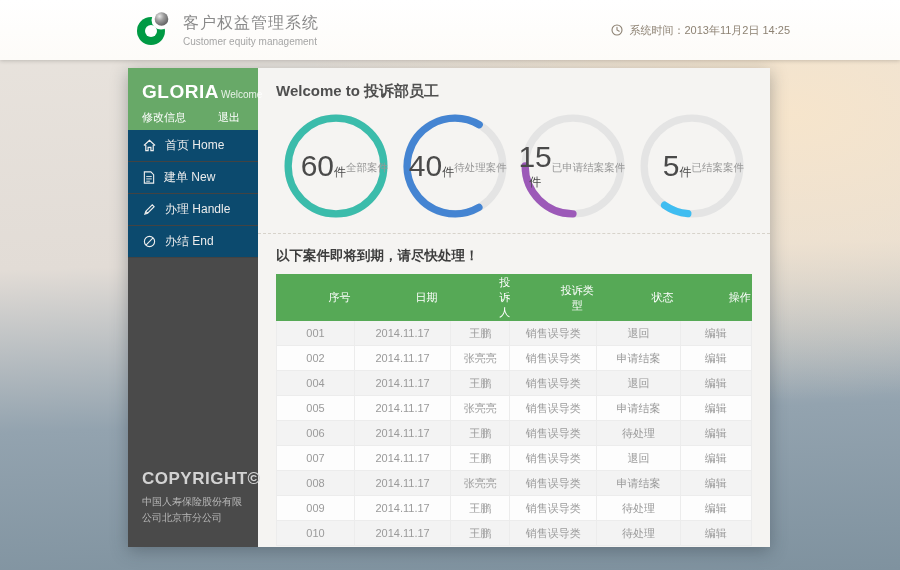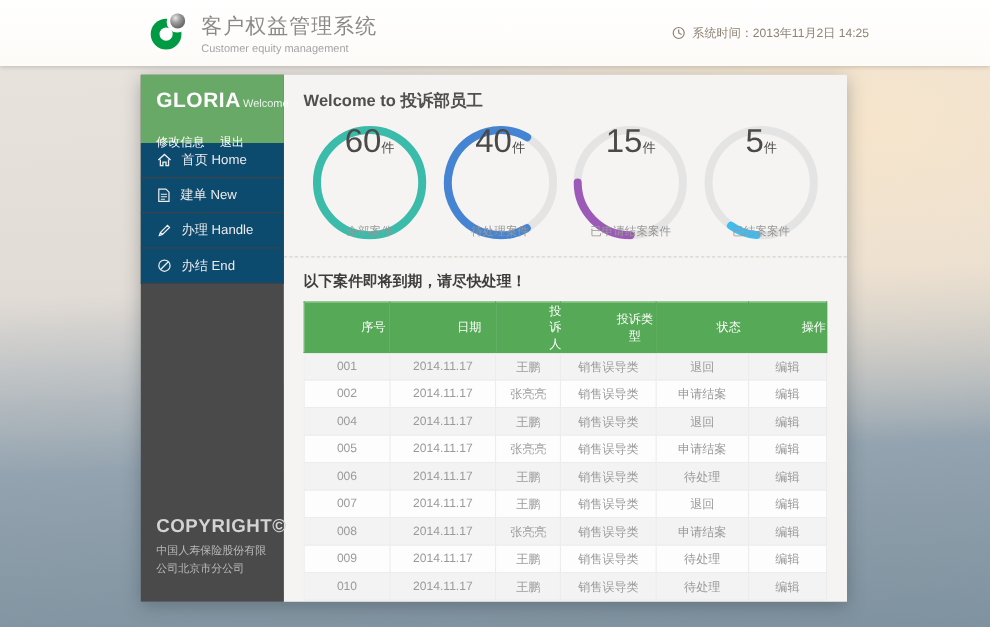--- a/index.html
+++ b/index.html
@@ -13,55 +13,55 @@
   }
   
   .app-header {
     position:absolute; top:0; left:0; width:900px; height:60px;
     background:linear-gradient(#ffffff, #fdfbf8);
     box-shadow:0 1px 4px rgba(0,0,0,.18);
     display:flex; align-items:center; justify-content:space-between;
     padding:0 110px 0 135px; z-index:5;
   }
   .brand { display:flex; align-items:center; gap:10px; }
-  .brand-text .t1 { font-size:19px; color:#8a8a8a; letter-spacing:1px; }
+  .brand-text .t1 { font-size:16px; color:#8a8a8a; letter-spacing:1px; }
   .brand-text .t2 { font-size:10px; color:#a5a5a5; margin-top:2px; }
   .systime { display:flex; align-items:center; gap:6px; font-size:11px; color:#8d8273; }
   
   .card {
     position:absolute; top:68px; left:128px; width:642px; height:479px;
     box-shadow:0 4px 16px rgba(35,45,55,.35);
     display:flex; z-index:4;
   }
   
   .sidebar { width:130px; background:#4a4a4a; position:relative; flex:none; }
   .user-panel { background:#68a968; padding:13px 14px 24px; height:62px; }
   .user-line { color:#fff; }
   .user-line .uname { font-size:19px; font-weight:bold; letter-spacing:.5px; }
   .user-line .uwel { font-size:10px; color:rgba(255,255,255,.85); margin-left:2px; }
-  .user-actions { margin-top:19px; display:flex; gap:14px; }
+  .user-actions { margin-top:7px; display:flex; gap:32px; }
   .user-actions a { color:#fff; font-size:11px; text-decoration:none; cursor:pointer; }
   .menu-item {
     height:32px; display:flex; align-items:center; gap:9px; padding:0 15px;
     background:#0c4a6e; border-bottom:1px solid #434343;
     color:#ececec; font-size:12px; cursor:pointer;
   }
   .menu-item svg { flex:none; }
   .copyright { position:absolute; left:14px; right:8px; bottom:22px; }
   .copyright .c1 { color:#d3d3d3; font-size:17px; font-weight:bold; letter-spacing:.5px; }
   .copyright .c2 { color:#b9b9b9; font-size:10px; line-height:1.55; margin-top:5px; }
   
   .content { flex:1; background:#f5f4f2; padding:14px 18px 0; overflow:hidden; }
   .welcome-title { font-size:15px; color:#4f4f4f; font-weight:bold; }
   .donuts { display:flex; justify-content:space-between; margin-top:13px; padding:0 8px; }
   .donut { position:relative; width:104px; height:104px; }
   .donut svg { width:104px; height:104px; display:block; }
   .donut .center {
-    position:absolute; inset:0; display:flex; flex-direction:column;
-    align-items:center; justify-content:space-between; text-align:center;
+    position:absolute; inset:0; display:flex; flex-direction:row;
+    align-items:center; justify-content:flex-end; text-align:center;
   }
   .donut .num { font-size:30px; color:#4a4a4a; line-height:1; }
   .donut .unit { font-size:12px; color:#4a4a4a; }
   .donut .lbl { font-size:10.5px; color:#979797; margin-top:4px; white-space:nowrap; }
   .divider { border-top:1px dashed #d7d3cb; margin:15px -18px 0; }
   .notice { font-size:13.5px; color:#3d3d3d; font-weight:bold; margin:13px 0 9px; }
   table { width:100%; border-collapse:collapse; background:#fff; table-layout:fixed; }
   th {
     background:#56a956; color:#fff; font-weight:normal; font-size:11px;
     height:26px; border:1px solid #56a956;padding-left:48px;

